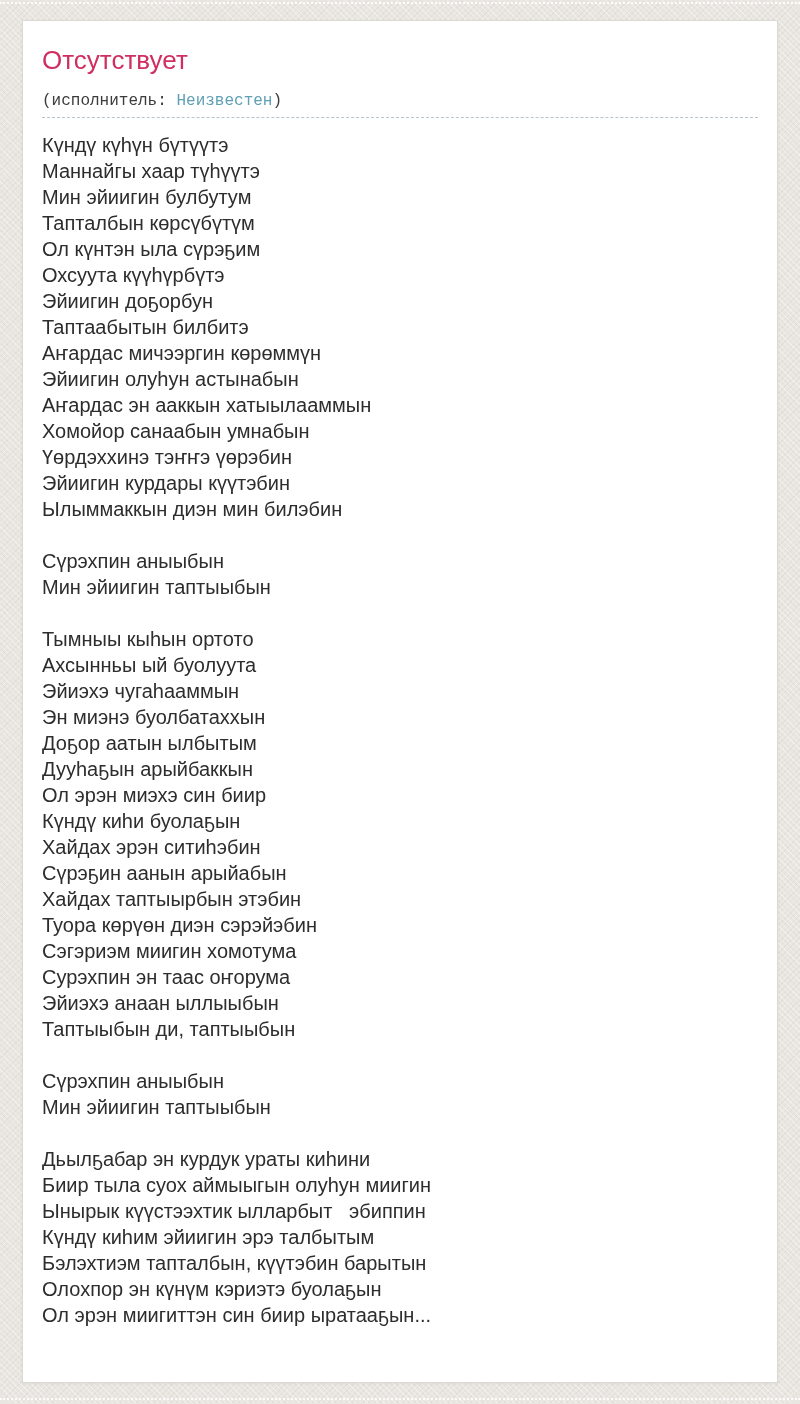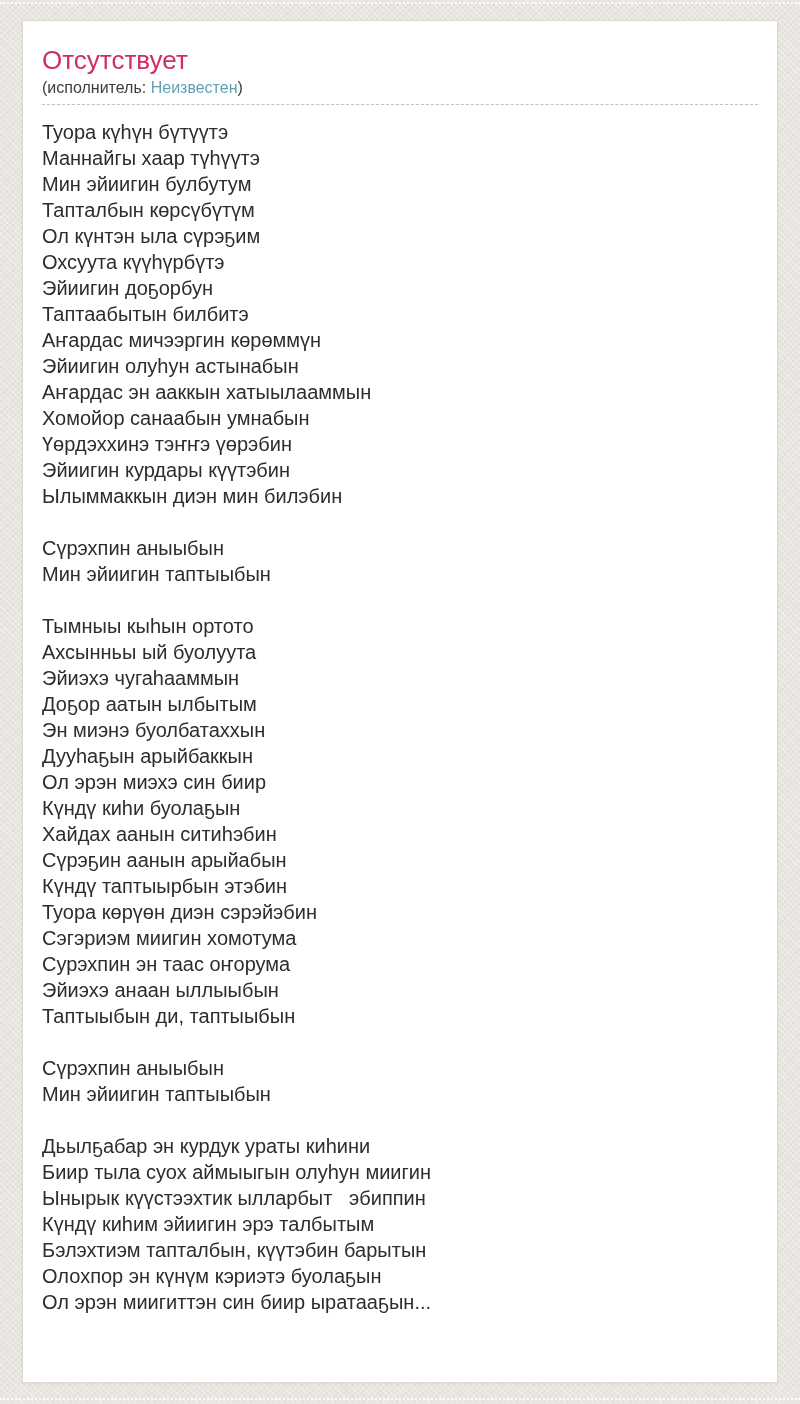--- a/index.html
+++ b/index.html
@@ -49,27 +49,28 @@
     box-shadow: 0 1px 3px rgba(0,0,0,.05);
     padding: 25px 19px 0 19px;
   }
   .title {
     font-size: 26px;
     font-weight: 400;
     line-height: 1.1;
     color: var(--title);
   }
   .artist-line {
-    margin-top: 3px;
+    margin-top: 16px;
     font-size: 16px;
     line-height: 20px;
     color: var(--subtitle-text);
     padding-bottom: 6px;
     border-bottom: 1px dashed var(--divider);
     white-space: pre-wrap;
+    font-family: Liberation Mono, monospace;
   }
   .artist-link {
     color: var(--link);
     text-decoration: none;
     cursor: pointer;
   }
   .lyrics {
     margin-top: 14px;
     font-size: 20px;
     line-height: 26px;
@@ -85,21 +86,21 @@
   <div class="edge-dots top"></div>
 
   <div class="card">
     <div>
       <h1 class="title">Отсутствует</h1>
       <div class="artist-line"><span>(исполнитель: </span><a class="artist-link" href="#">Неизвестен</a><span>)</span></div>
     </div>
 
     <div class="lyrics">
         <div class="stanza">
-          <div class="lyric-line">Туора күһүн бүтүүтэ</div>
+          <div class="lyric-line">Күндү күһүн бүтүүтэ</div>
           <div class="lyric-line">Маннайгы хаар түһүүтэ</div>
           <div class="lyric-line">Мин эйиигин булбутум</div>
           <div class="lyric-line">Тапталбын көрсүбүтүм</div>
           <div class="lyric-line">Ол күнтэн ыла сүрэҕим</div>
           <div class="lyric-line">Охсуута күүһүрбүтэ</div>
           <div class="lyric-line">Эйиигин доҕорбун</div>
           <div class="lyric-line">Таптаабытын билбитэ</div>
           <div class="lyric-line">Аҥардас мичээргин көрөммүн</div>
           <div class="lyric-line">Эйиигин олуһун астынабын</div>
           <div class="lyric-line">Аҥардас эн ааккын хатыылааммын</div>
@@ -109,28 +110,28 @@
           <div class="lyric-line">Ылыммаккын диэн мин билэбин</div>
         </div>
         <div class="stanza">
           <div class="lyric-line">Сүрэхпин аныыбын</div>
           <div class="lyric-line">Мин эйиигин таптыыбын</div>
         </div>
         <div class="stanza">
           <div class="lyric-line">Тымныы кыһын ортото</div>
           <div class="lyric-line">Ахсынньы ый буолуута</div>
           <div class="lyric-line">Эйиэхэ чугаһааммын</div>
+          <div class="lyric-line">Эн миэнэ буолбатаххын</div>
           <div class="lyric-line">Доҕор аатын ылбытым</div>
-          <div class="lyric-line">Эн миэнэ буолбатаххын</div>
           <div class="lyric-line">Дууһаҕын арыйбаккын</div>
           <div class="lyric-line">Ол эрэн миэхэ син биир</div>
           <div class="lyric-line">Күндү киһи буолаҕын</div>
-          <div class="lyric-line">Хайдах аанын ситиһэбин</div>
+          <div class="lyric-line">Хайдах эрэн ситиһэбин</div>
           <div class="lyric-line">Сүрэҕин аанын арыйабын</div>
-          <div class="lyric-line">Күндү таптыырбын этэбин</div>
+          <div class="lyric-line">Хайдах таптыырбын этэбин</div>
           <div class="lyric-line">Туора көрүөн диэн сэрэйэбин</div>
           <div class="lyric-line">Сэгэриэм миигин хомотума</div>
           <div class="lyric-line">Сурэхпин эн таас оҥорума</div>
           <div class="lyric-line">Эйиэхэ анаан ыллыыбын</div>
           <div class="lyric-line">Таптыыбын ди, таптыыбын</div>
         </div>
         <div class="stanza">
           <div class="lyric-line">Сүрэхпин аныыбын</div>
           <div class="lyric-line">Мин эйиигин таптыыбын</div>
         </div>

